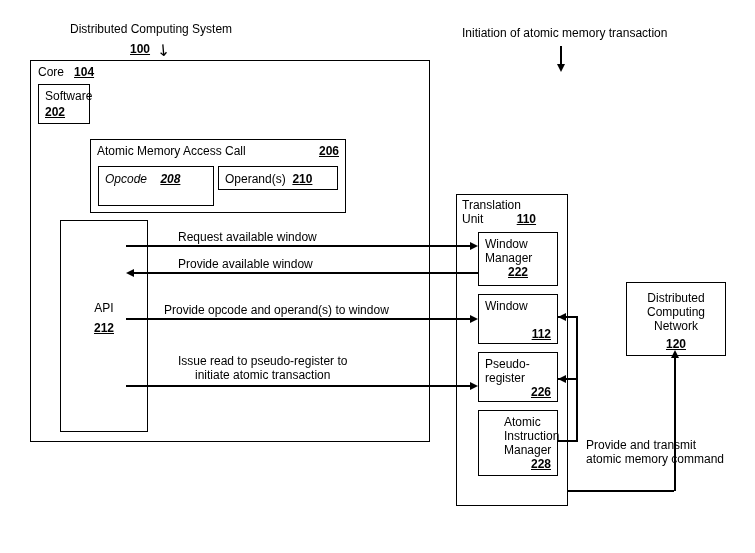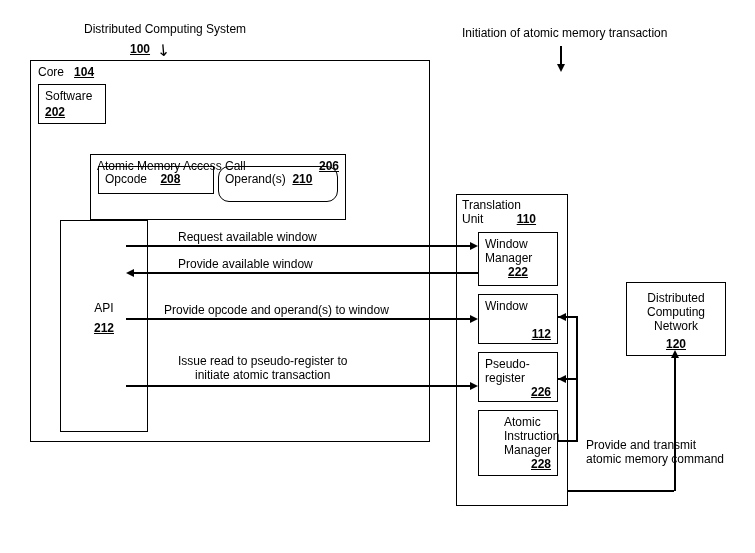--- a/index.html
+++ b/index.html
@@ -61,52 +61,52 @@
   .small-box {
     border: 1.5px solid #000;
     padding: 4px 6px;
     text-align: left;
     position: absolute;
   }
 </style>
 </head>
 <body>
 
-<div class="label" style="left:84px; top:22px;">
+<div class="label" style="left:70px; top:22px;">
   <span>Distributed Computing System</span>
 </div>
 <div class="label" style="left:130px; top:38px;">
   <span class="refnum">100</span>
   <span style="display:inline-block; transform: rotate(40deg); font-size:16px; position:relative; top:2px; left:4px;">↘</span>
 </div>
 
 <div class="box" style="left:30px; top:60px; width:400px; height:382px;"></div>
 <div class="label" style="left:38px; top:65px;">
   <span>Core</span>
   &nbsp;&nbsp;<span class="refnum">104</span>
 </div>
 
-<div class="small-box" style="left:38px; top:84px; width:68px; height:40px;">
+<div class="small-box" style="left:38px; top:84px; width:52px; height:40px;">
   <div>Software</div>
   <div class="refnum" style="margin-top:2px;">202</div>
 </div>
 
-<div class="small-box" style="left:90px; top:154px; width:256px; height:66px;">
+<div class="small-box" style="left:90px; top:139px; width:256px; height:74px;">
   <div style="display:flex; justify-content:space-between;">
     <span>Atomic Memory Access Call</span>
     <span class="refnum">206</span>
   </div>
 </div>
 
-<div class="small-box" style="left:98px; top:166px; width:116px; height:28px; padding:5px 6px;">
+<div class="small-box" style="left:98px; top:166px; width:116px; height:40px; padding:5px 6px;font-style:italic;">
   <span>Opcode</span>
   &nbsp;&nbsp;&nbsp;<span class="refnum">208</span>
 </div>
 
-<div class="small-box" style="left:218px; top:166px; width:120px; height:36px; padding:5px 6px;border-radius:11px;">
+<div class="small-box" style="left:218px; top:166px; width:120px; height:24px; padding:5px 6px;">
   <span>Operand(s)</span>
   &nbsp;<span class="refnum">210</span>
 </div>
 
 <div class="small-box" style="left:38px; top:220px; width:88px; height:212px; text-align:center; padding-top:80px;margin-left:22px;">
   <div>API</div>
   <div class="refnum" style="margin-top:6px;">212</div>
 </div>
 
 <div class="box" style="left:456px; top:194px; width:112px; height:312px;"></div>

